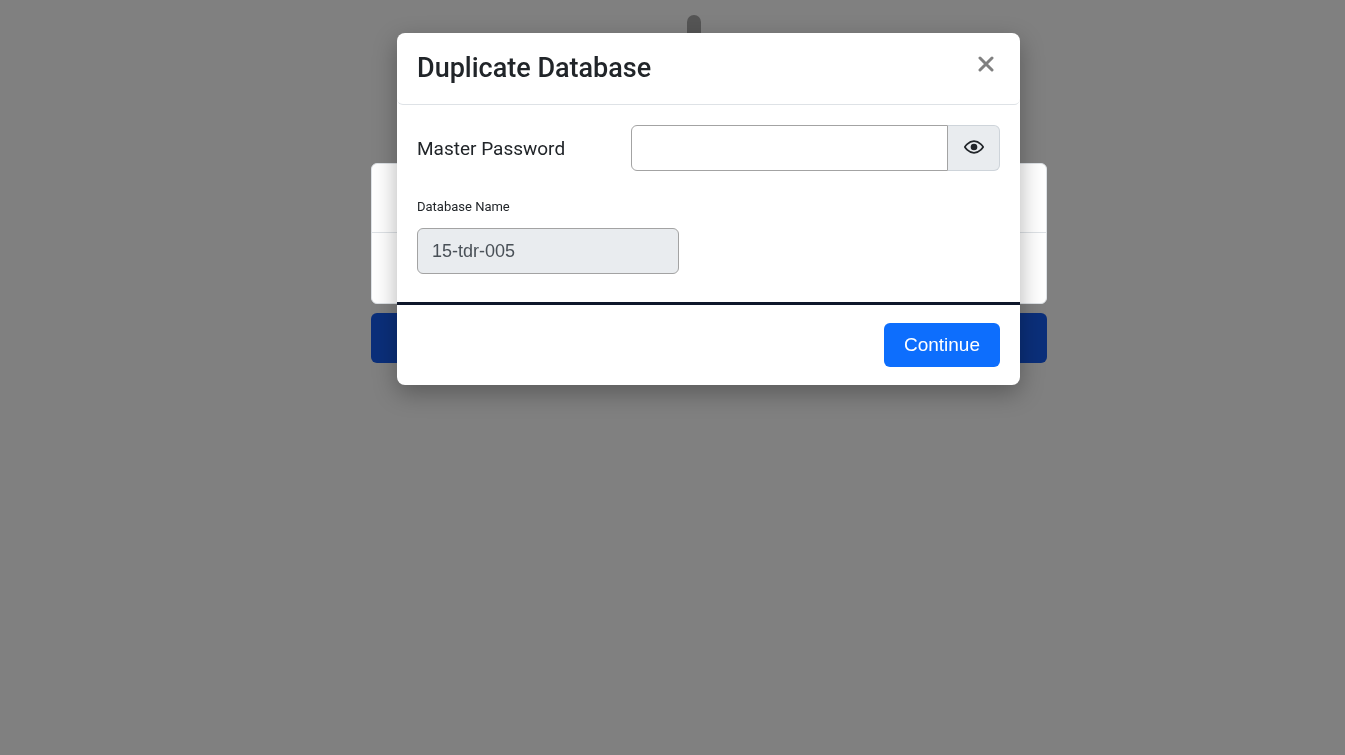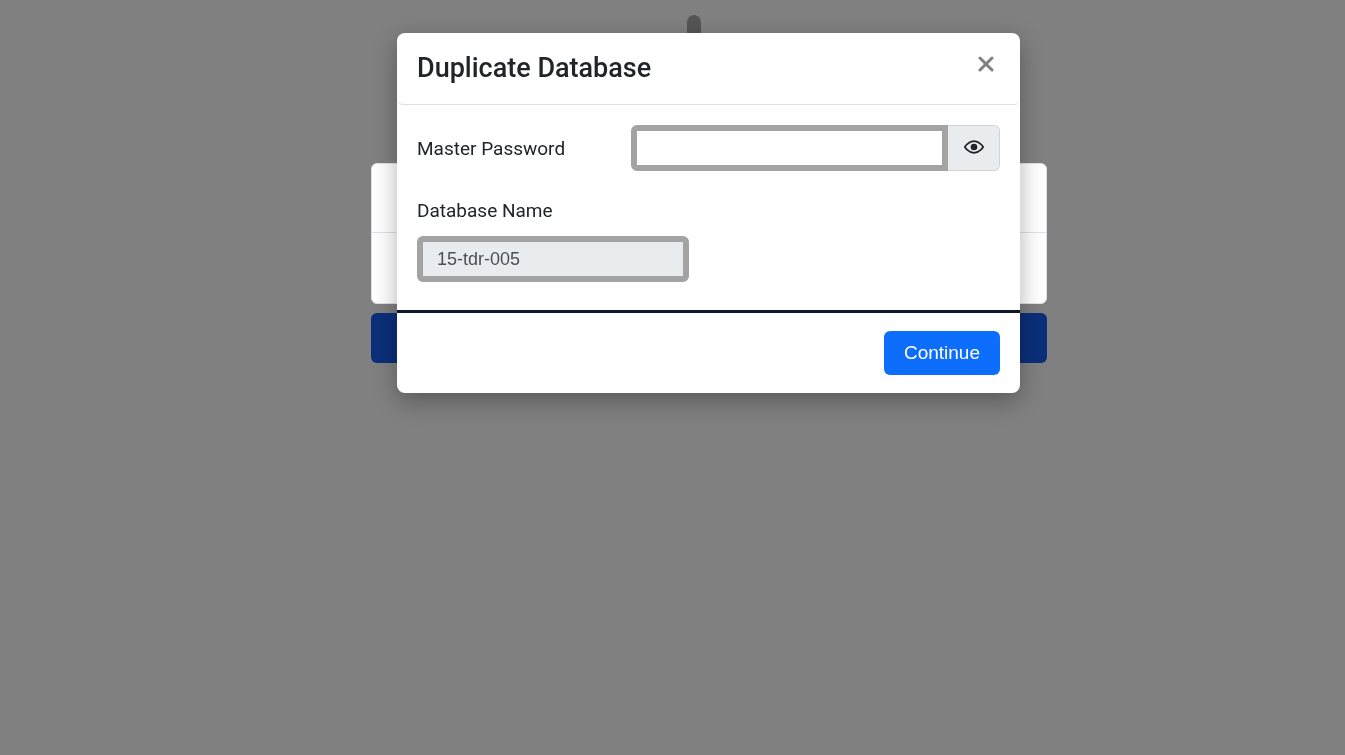--- a/index.html
+++ b/index.html
@@ -101,37 +101,37 @@
     .form-row:last-child { margin-bottom: 0; }
     .form-col { display: block; margin-bottom: 30px; }
     .form-col:last-child { margin-bottom: 0; }
 
     .label-inline {
       width: 190px;
       font-size: 19px;
       color: #212529;
     }
     .label-block {
-      font-size: 19px;
+      font-size: 13px;
       color: #212529;
       margin-bottom: 14px;
       display: block;
     }
 
     .input-group {
       display: flex;
       flex: 1;
     }
     .form-control {
       flex: 1;
       height: 46px;
       padding: 8px 14px;
       font-size: 18px;
       color: #495057;
-      border: 6px solid #a3a3a3;
+      border: 1px solid #a3a3a3;
       border-radius: 6px;
       background: #fff;
     }
 
     .input-group .form-control {
       border-top-right-radius: 0;
       border-bottom-right-radius: 0;
     }
     .input-addon {
       width: 52px;

